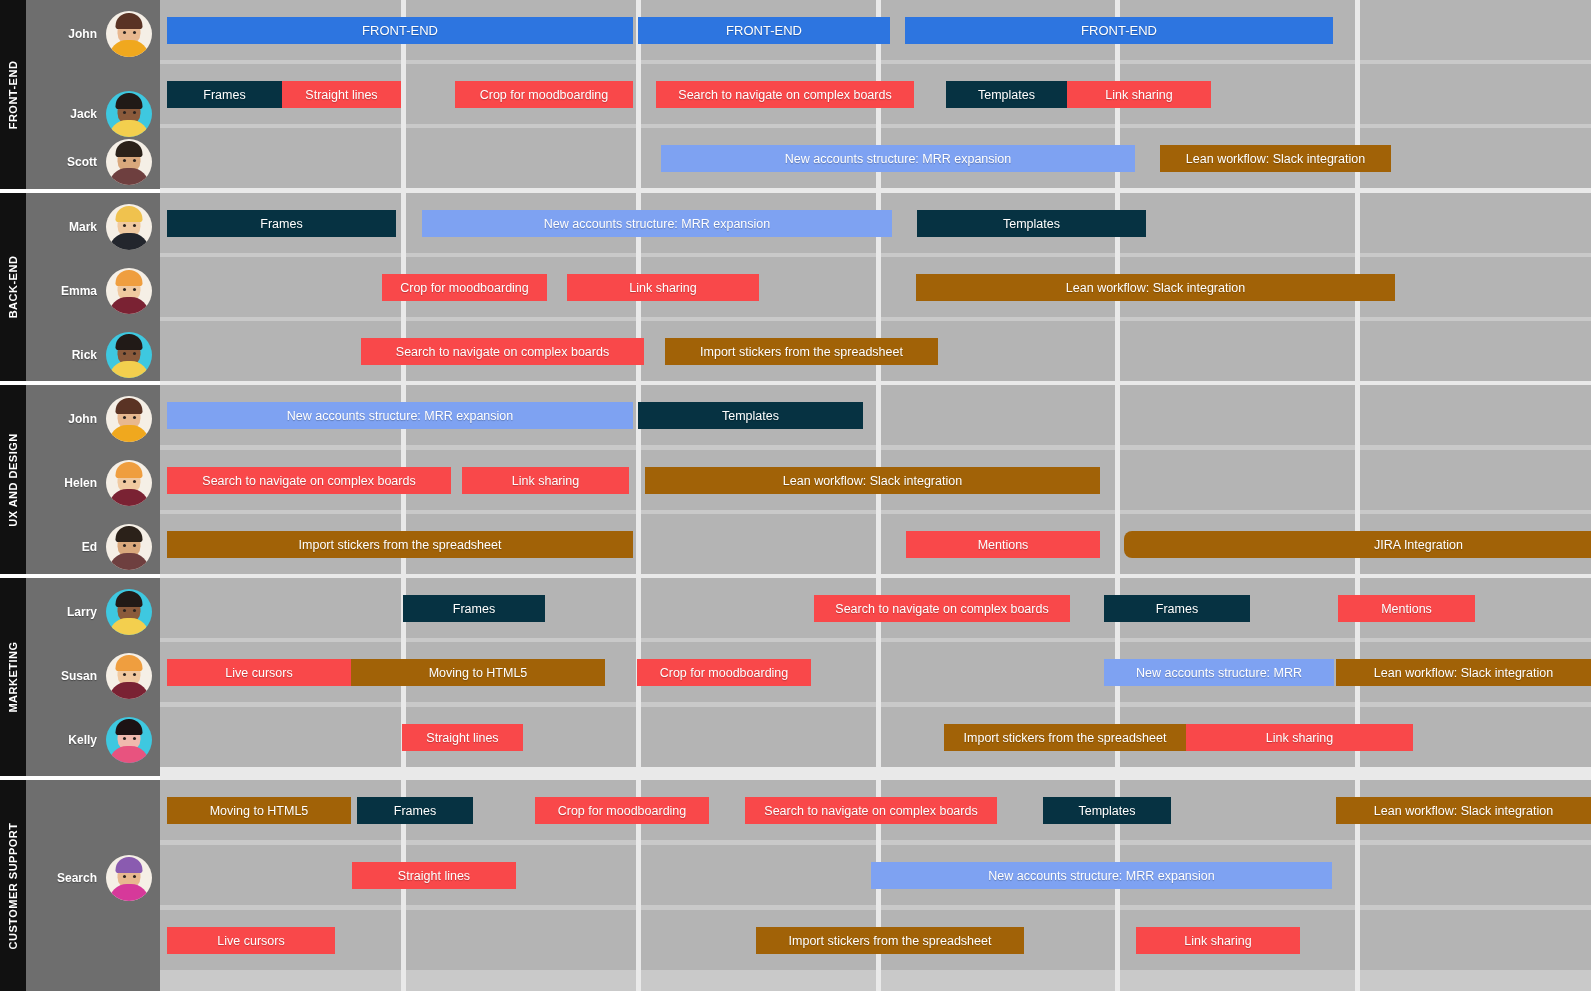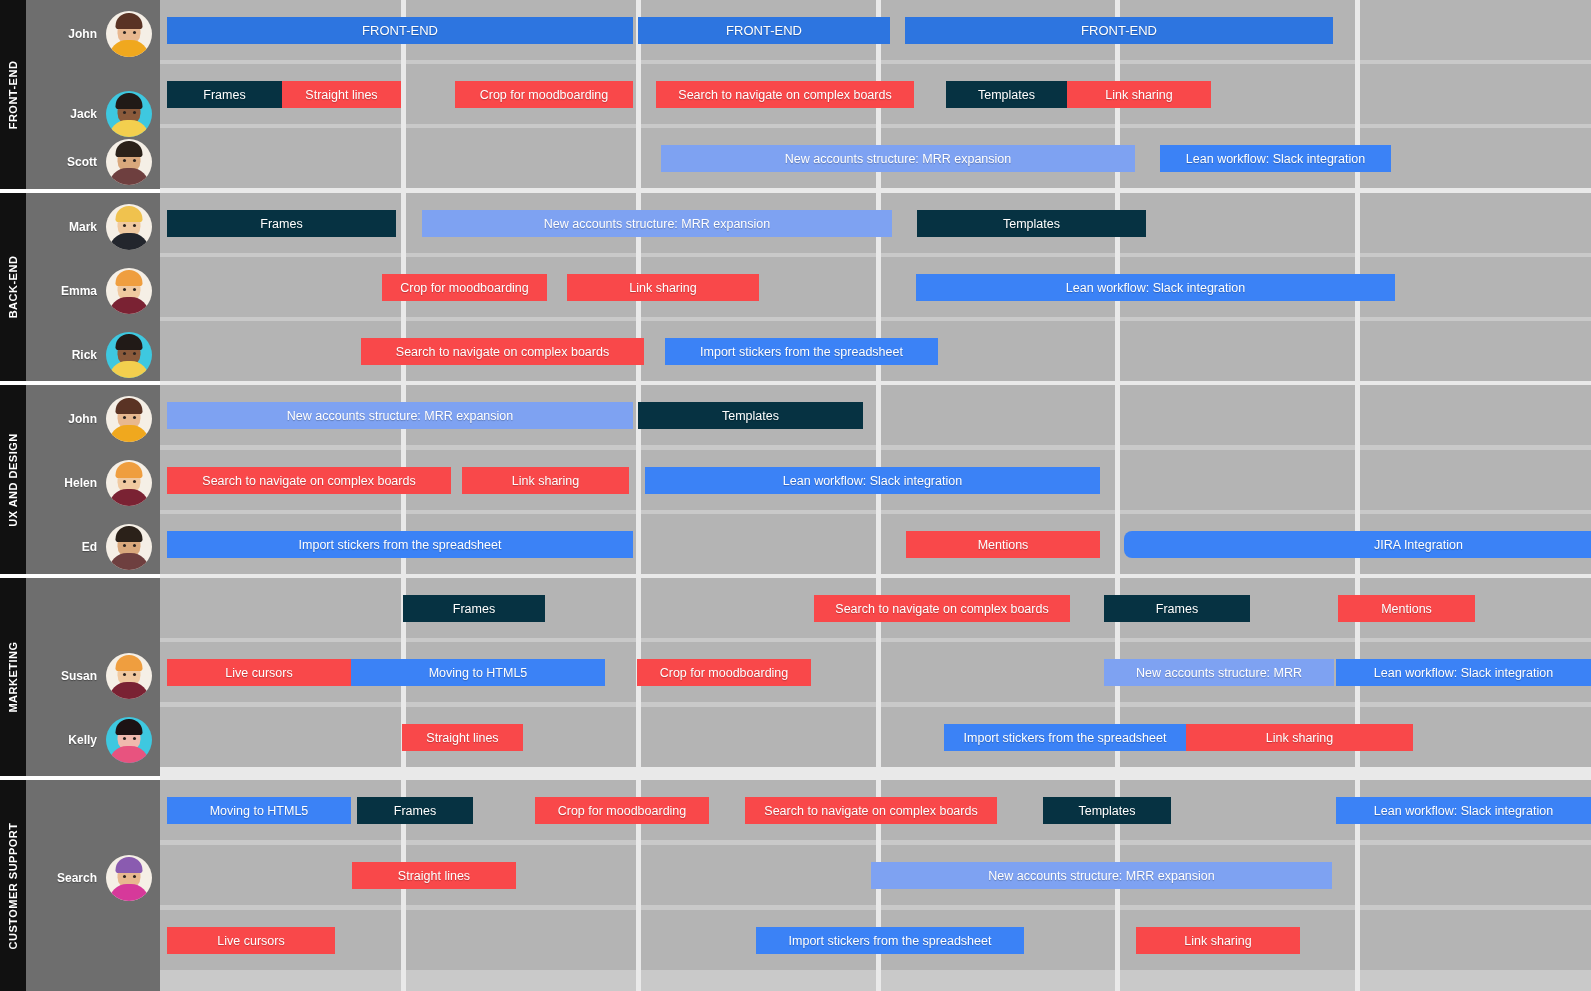--- a/index.html
+++ b/index.html
@@ -54,21 +54,21 @@
   }
   .bar{
     position:absolute;height:27px;
     display:flex;align-items:center;justify-content:center;
     color:#ffffff;font-size:12.5px;
     box-sizing:border-box;padding:0 6px;white-space:nowrap;overflow:hidden;
     text-shadow:0 1px 1px rgba(0,0,0,.25);
   }
   .bar.dark{background:#063242;}
   .bar.red{background:#f9484a;}
-  .bar.blue{background:#3b82f6;}
+  .bar.blue{background:#a16207;}
   .bar.lblue{background:#7ea2f2;}
   .bar.header{background:#2d75e0;font-size:13px;}
 </style>
 </head>
 <body>
 
 <div id="board">
   <div id="rail">
       <div class="group" style="top: 0px; height: 189px; width: 160px;">
         <div class="group-tab">
@@ -179,20 +179,30 @@
               <div style="position:absolute;left:58%;top:45%;width:3px;height:3px;border-radius:50%;background:#2a2320;"></div>
             </div>
           </div>
         </div>
       </div>
       <div class="group" style="top: 578px; height: 198px; width: 160px;">
         <div class="group-tab">
           <span class="vtxt">MARKETING</span>
         </div>
         <div class="group-people">
+          <div class="person" style="top: 2px;">
+            <span class="pname">Larry</span>
+            <div class="avatar" style="background: rgb(62, 200, 224);">
+              <div style="position:absolute;left:50%;top:46%;transform:translate(-50%,-50%);width:23px;height:25px;border-radius:50% 50% 45% 45%;background:#8a5a3b;"></div>
+              <div style="position:absolute;left:50%;top:23%;transform:translate(-50%,-50%);width:27px;height:16px;border-radius:14px 14px 3px 3px;background:#211a17;"></div>
+              <div style="position:absolute;left:50%;bottom:-3px;transform:translateX(-50%);width:40px;height:20px;border-radius:18px 18px 0 0;background:#f3cf4e;"></div>
+              <div style="position:absolute;left:36%;top:45%;width:3px;height:3px;border-radius:50%;background:#2a2320;"></div>
+              <div style="position:absolute;left:58%;top:45%;width:3px;height:3px;border-radius:50%;background:#2a2320;"></div>
+            </div>
+          </div>
           <div class="person" style="top: 66px;">
             <span class="pname">Susan</span>
             <div class="avatar" style="background: rgb(245, 239, 230);">
               <div style="position:absolute;left:50%;top:46%;transform:translate(-50%,-50%);width:23px;height:25px;border-radius:50% 50% 45% 45%;background:#f0c9a0;"></div>
               <div style="position:absolute;left:50%;top:23%;transform:translate(-50%,-50%);width:27px;height:16px;border-radius:14px 14px 3px 3px;background:#ef9e3f;"></div>
               <div style="position:absolute;left:50%;bottom:-3px;transform:translateX(-50%);width:40px;height:20px;border-radius:18px 18px 0 0;background:#7a2233;"></div>
               <div style="position:absolute;left:36%;top:45%;width:3px;height:3px;border-radius:50%;background:#2a2320;"></div>
               <div style="position:absolute;left:58%;top:45%;width:3px;height:3px;border-radius:50%;background:#2a2320;"></div>
             </div>
           </div>

